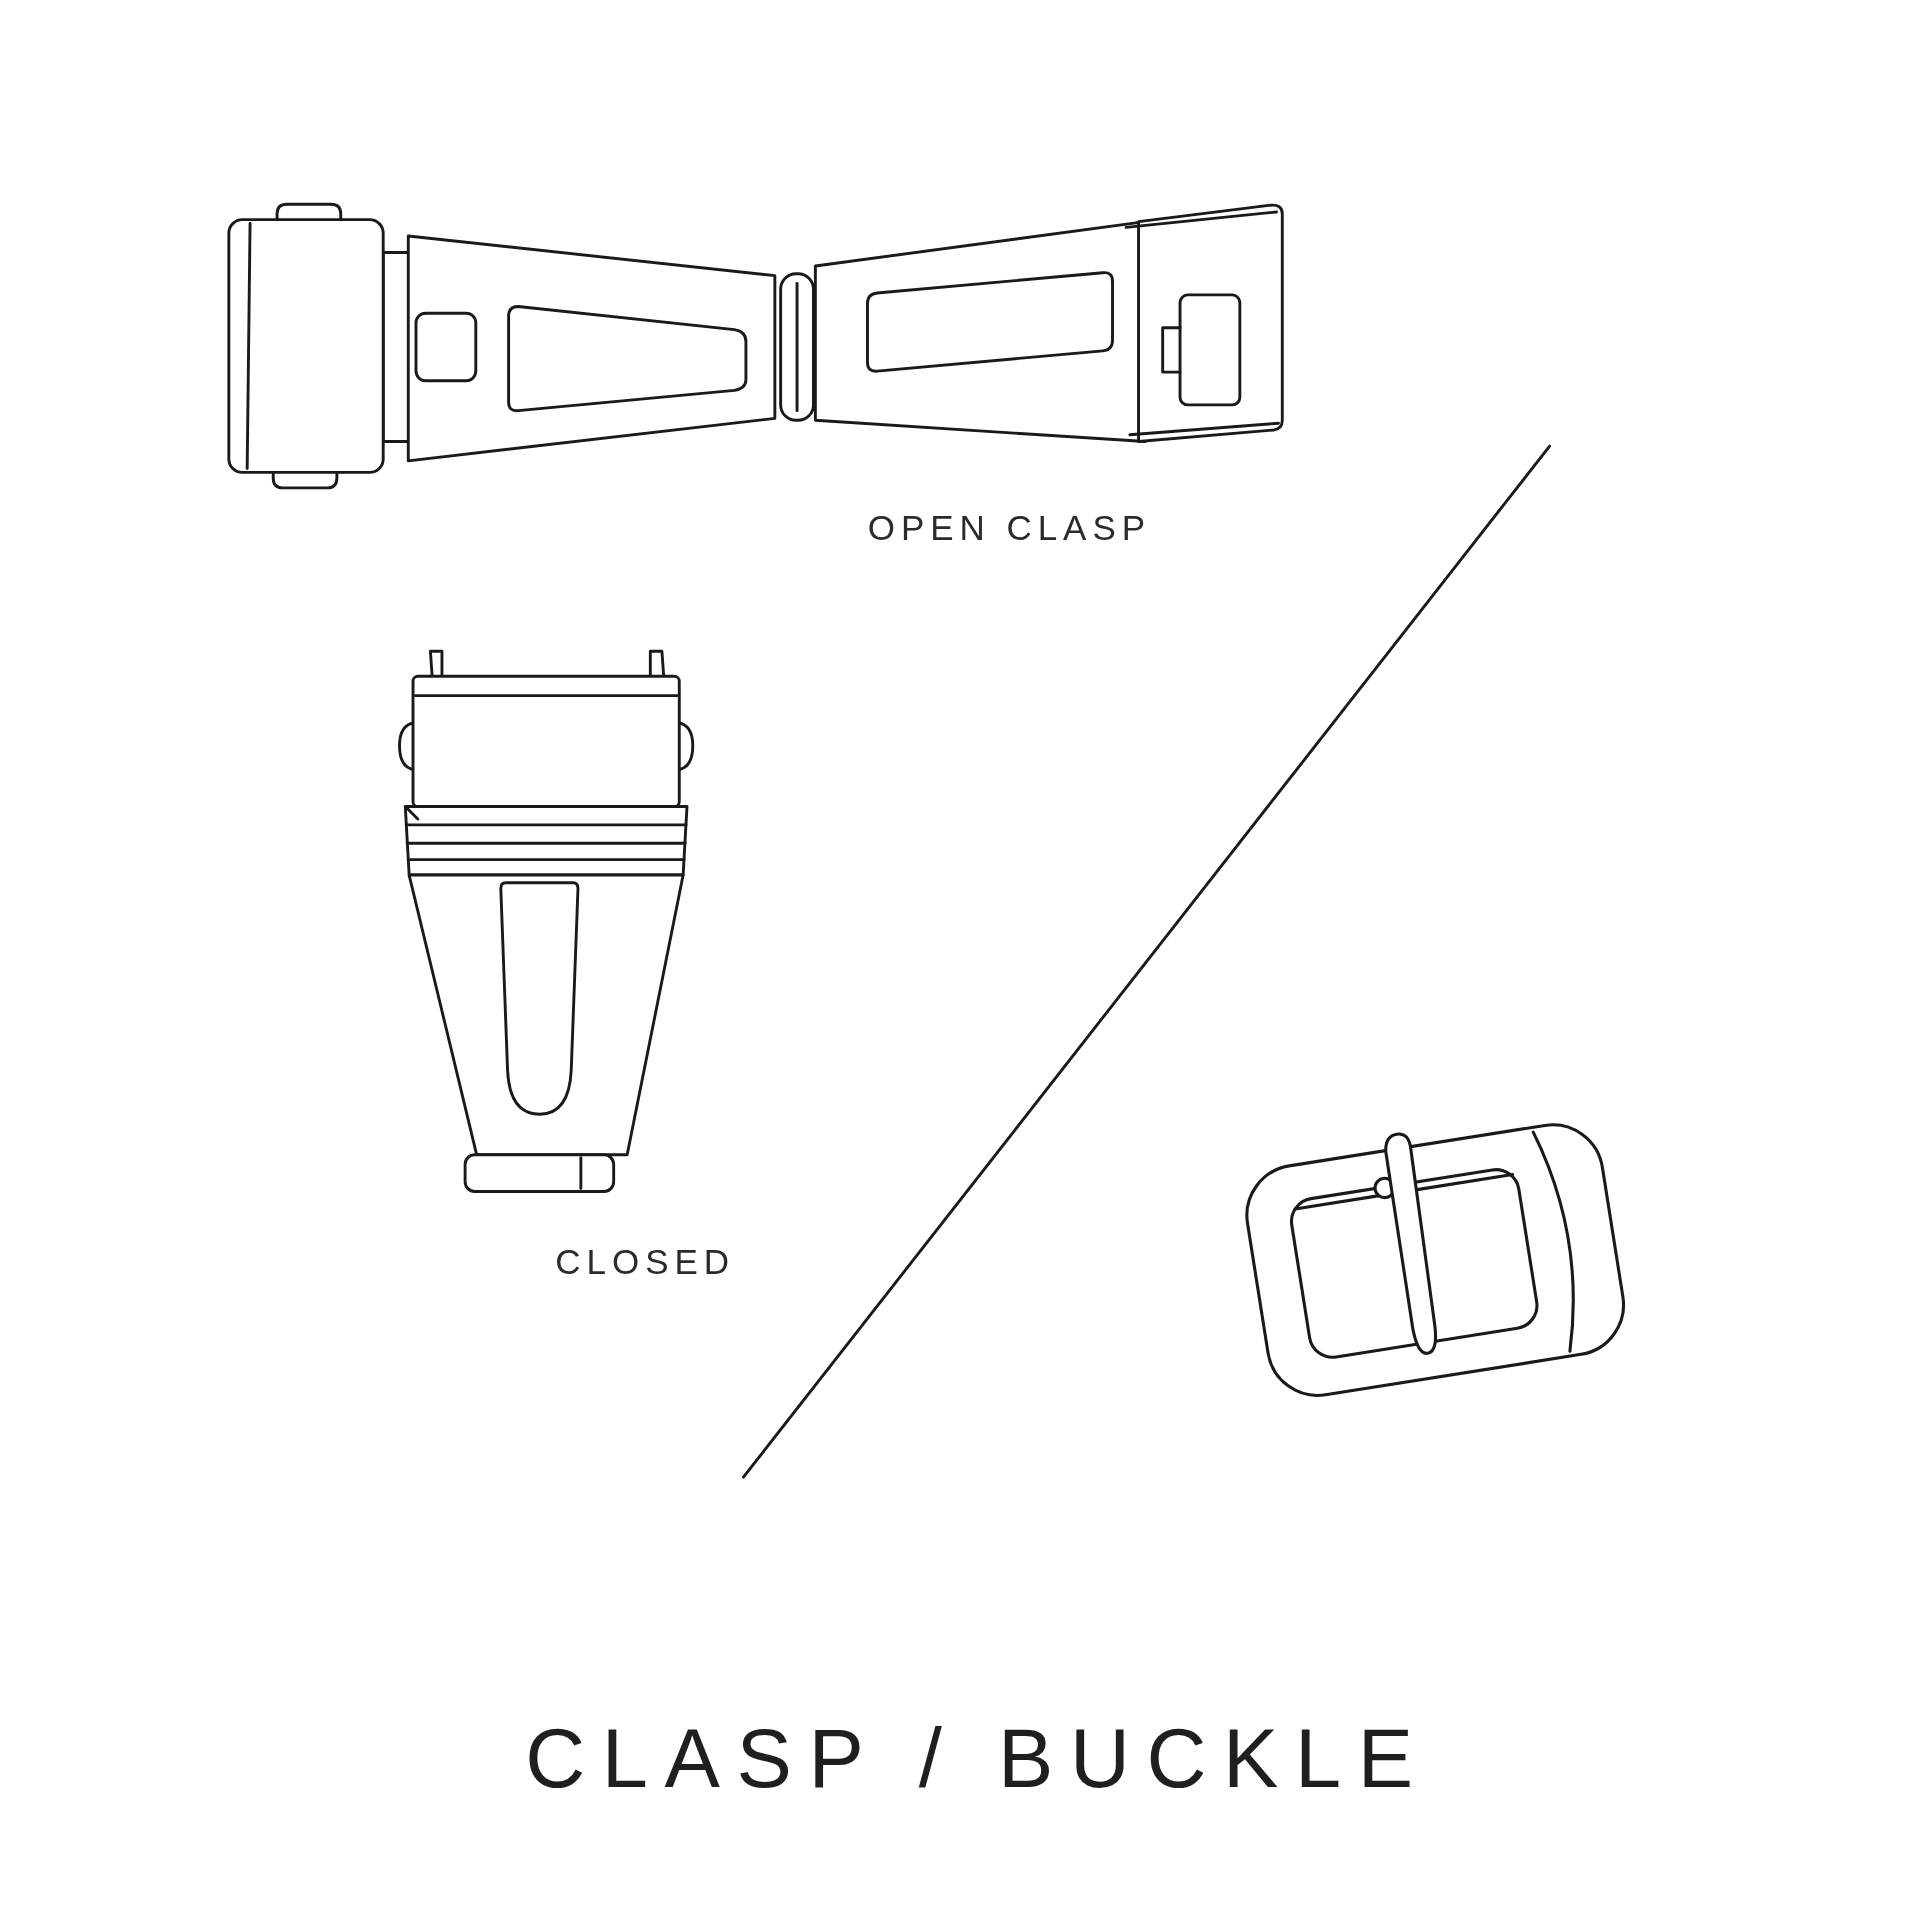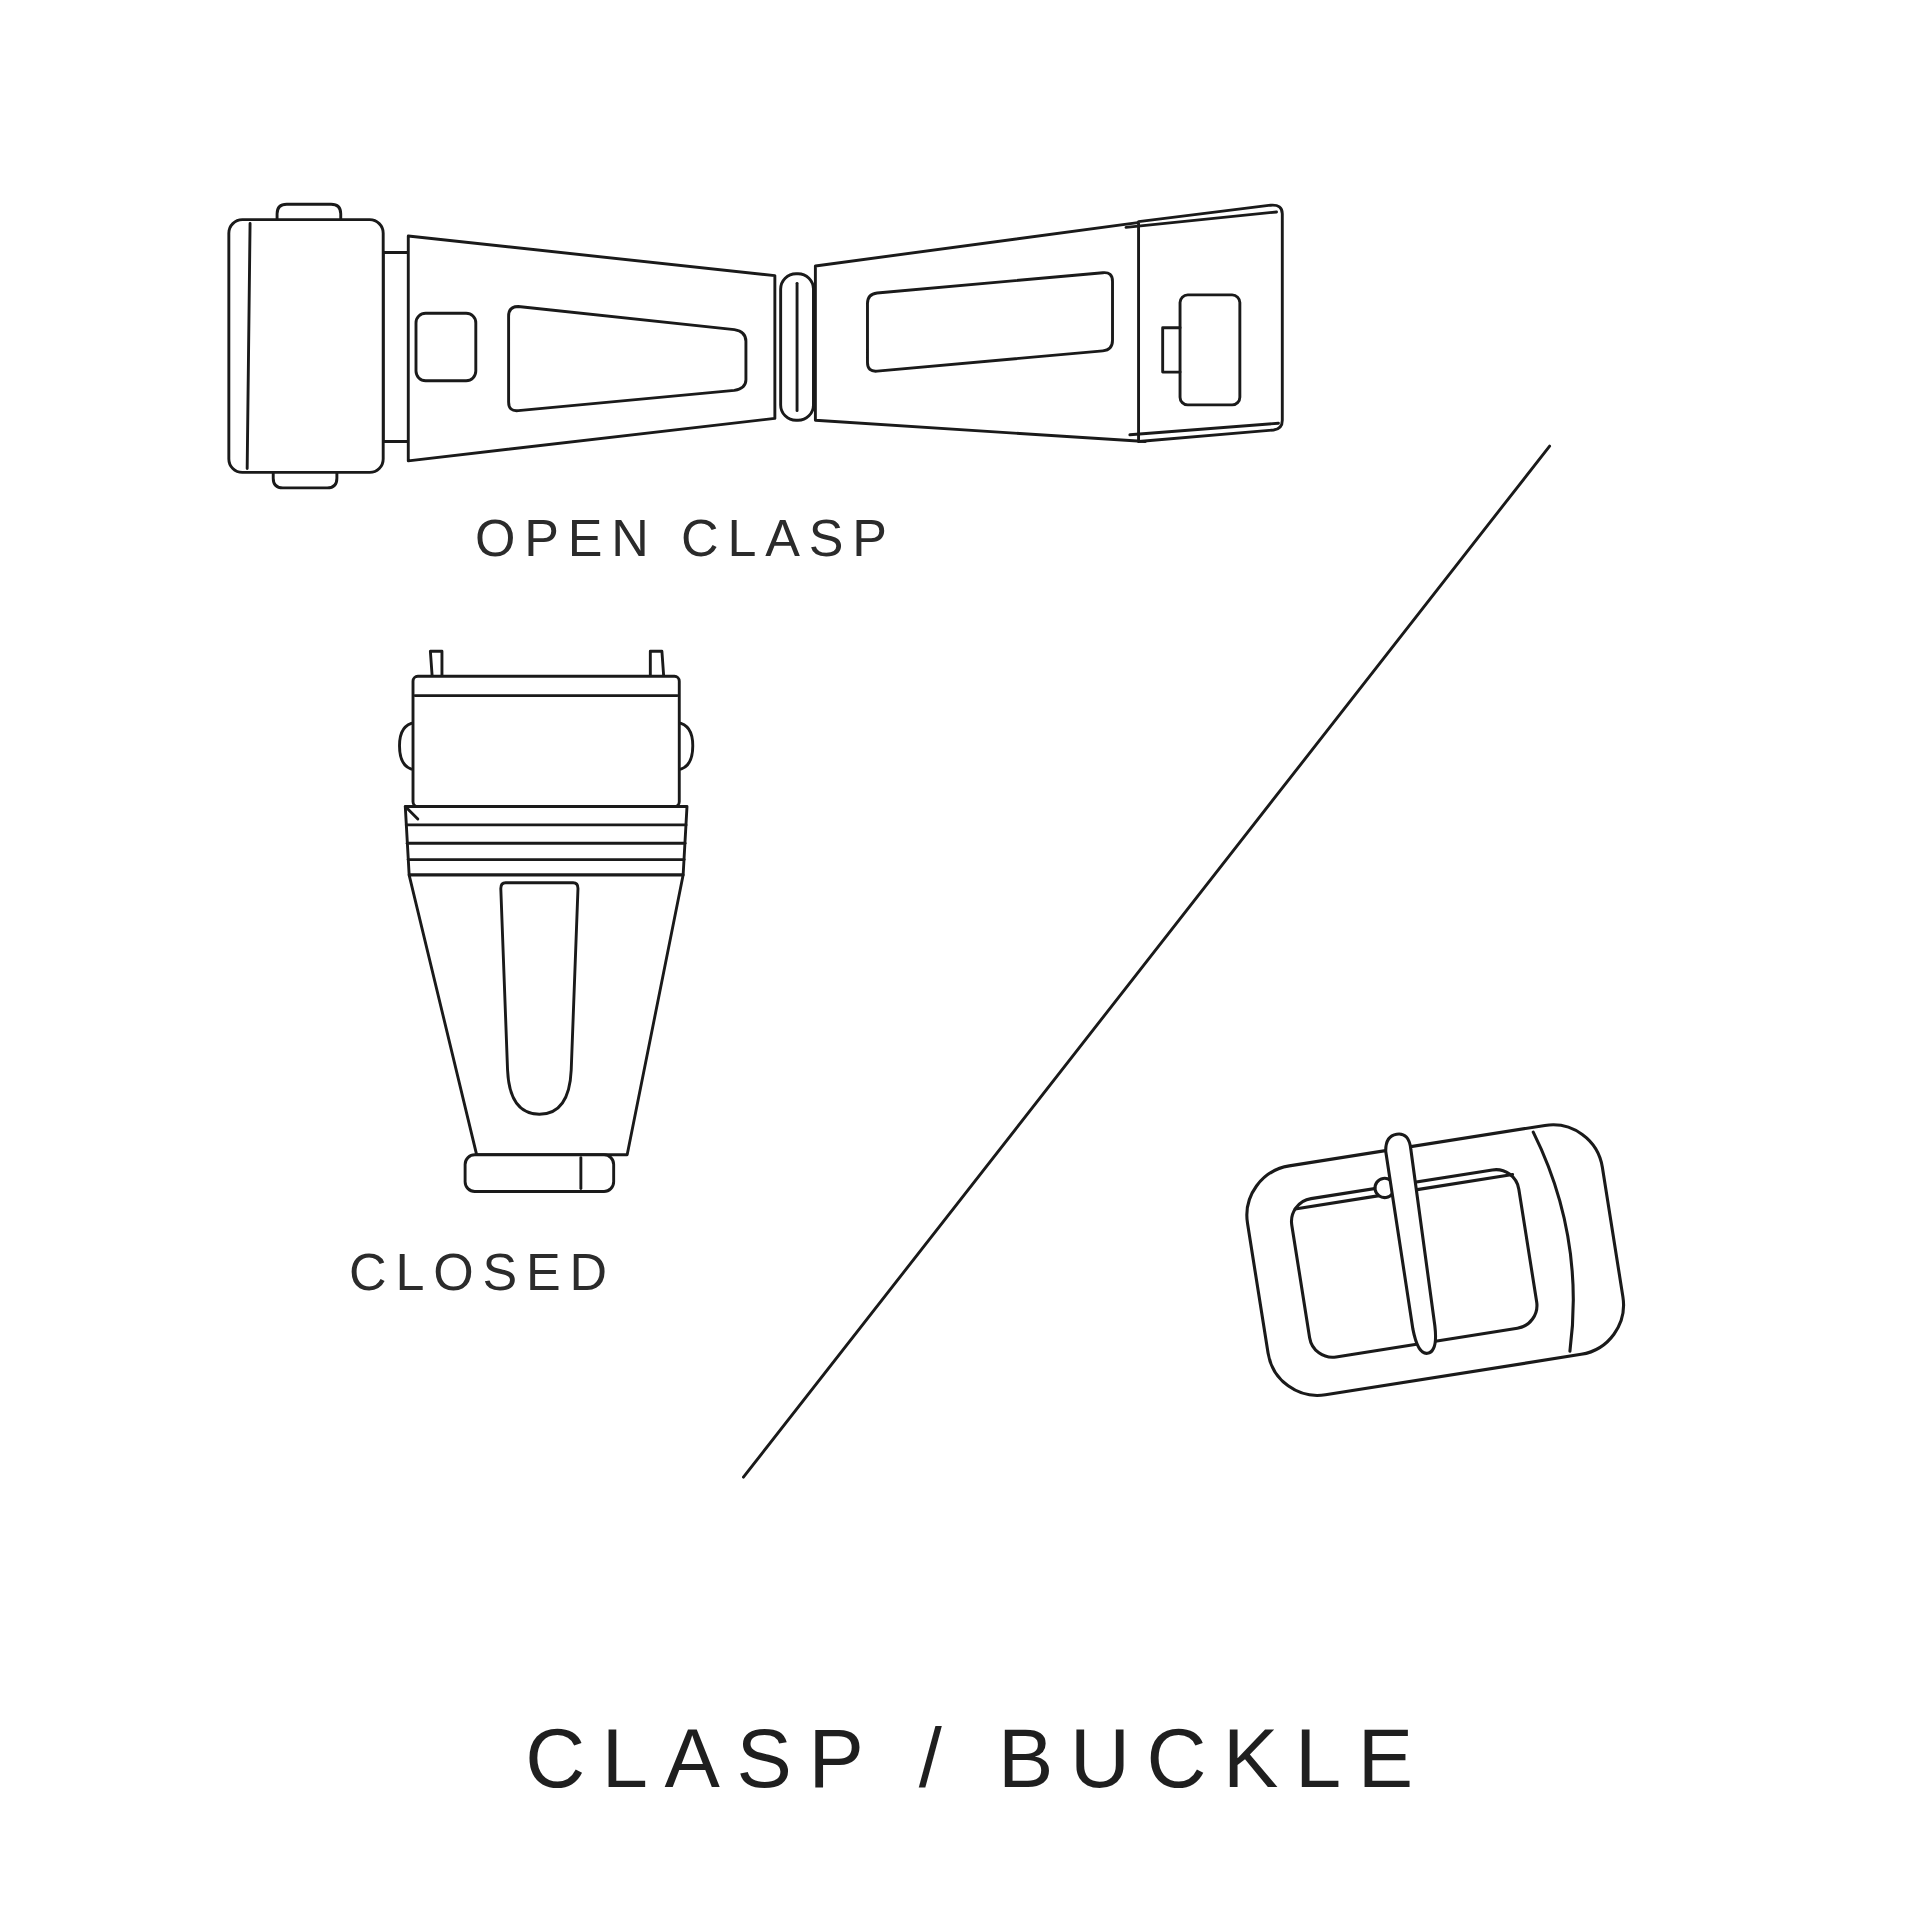--- a/index.html
+++ b/index.html
@@ -1,20 +1,20 @@
 <!DOCTYPE html>
 <html><head>
 <meta charset="utf-8">
 <style>
   html,body{margin:0;padding:0;background:#ffffff;}
   #canvas{position:relative;width:1931px;height:1931px;background:#ffffff;overflow:hidden;
           font-family:"Liberation Sans", sans-serif;}
   .illus{position:absolute;display:block;}
-  .caption{position:absolute;color:#2b2b2b;font-size:52px;font-weight:400;
-           letter-spacing:0.17em;text-align:left;white-space:nowrap;}
+  .caption{position:absolute;color:#2b2b2b;font-size:35px;font-weight:400;
+           letter-spacing:0.17em;text-align:right;white-space:nowrap;}
   .page-title{position:absolute;left:0;top:1711px;width:100%;text-align:center;
               color:#1f1f1f;font-size:83px;font-weight:400;letter-spacing:0.2em;white-space:nowrap;margin-left:12px;}
   svg{overflow:visible;}
 </style>
 </head>
 <body>
 
 <div id="canvas">
 
   <svg class="illus" style="left:217px;top:183px;width:1081px;height:328px" viewBox="0 0 1120 340">

